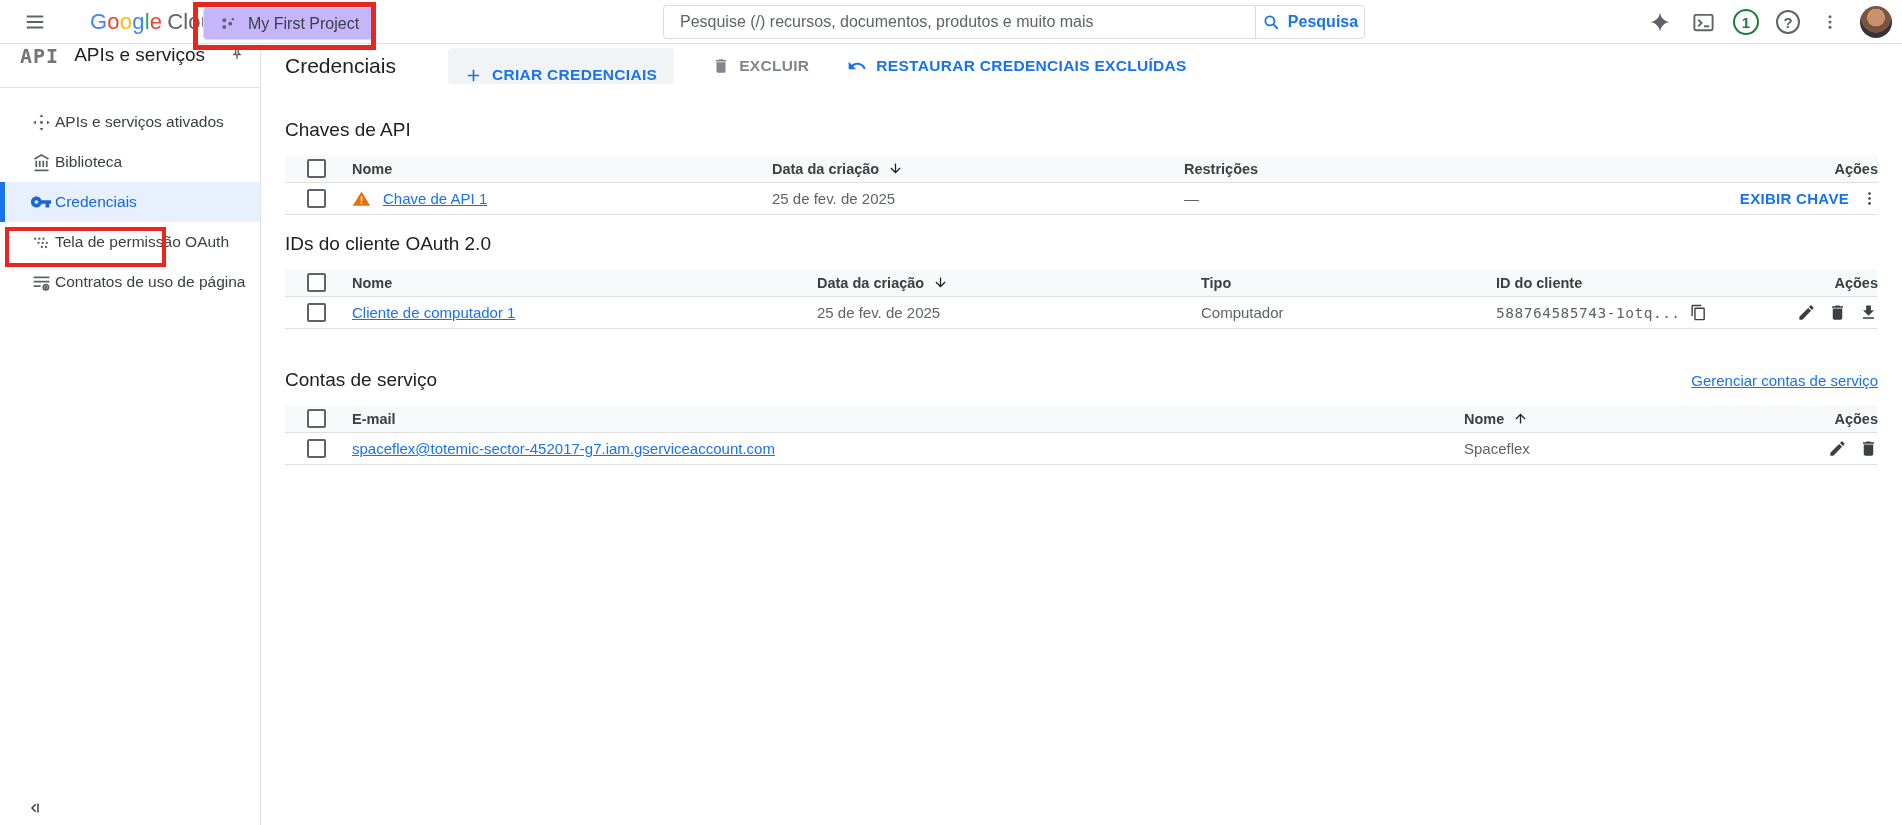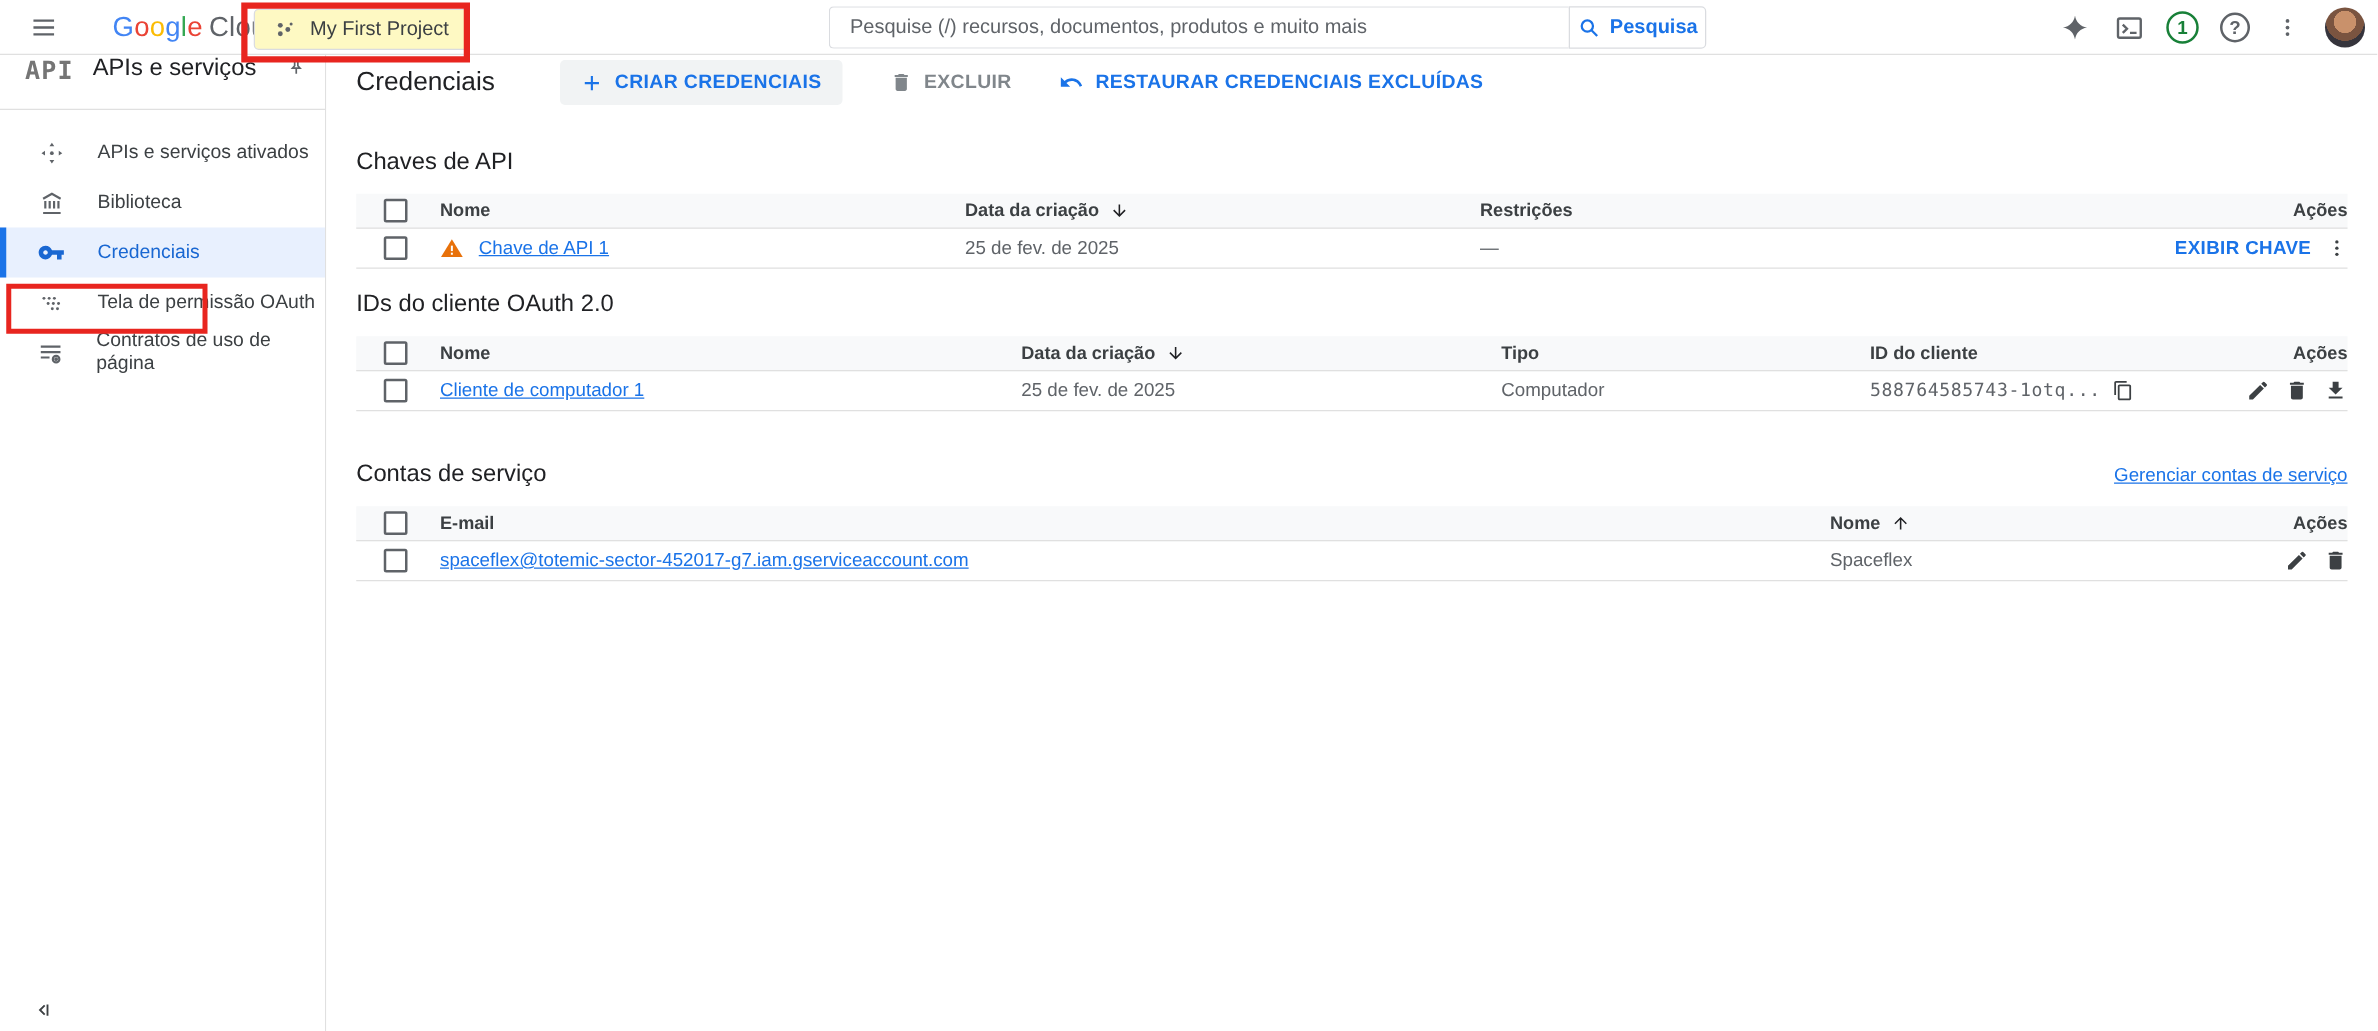--- a/index.html
+++ b/index.html
@@ -9,21 +9,21 @@
 
   
   .topbar { position:absolute; left:0; top:0; width:1902px; height:44px; background:#fff;
     border-bottom:1px solid #e0e0e0; z-index:5; }
   .hamburger { position:absolute; left:22px; top:10px; width:26px; height:24px; display:flex;
     align-items:center; justify-content:center; cursor:pointer; background:none; border:none; }
   .gc-logo { position:absolute; left:90px; top:9px; font-size:22px; letter-spacing:.2px; display:flex; align-items:center; }
   .gc-logo span { font-weight:400; }
   .gc-cloud { color:#5f6368; margin-left:5px; }
   .project-btn { position:absolute; left:203px; top:7px; height:33px; display:flex; align-items:center;
-    gap:11px; padding:0 15px; background:#fef9c3; border:1px solid #dadce0; border-radius:4px;
+    gap:11px; padding:0 15px; background:#c4b5fd; border:1px solid #dadce0; border-radius:4px;
     font-size:16px; color:#3c4043; cursor:pointer; }
   .searchwrap { position:absolute; left:663px; top:5px; height:34px; display:flex; }
   .search-input { width:592px; height:34px; border:1px solid #dadce0; border-right:none;
     border-radius:4px 0 0 4px; padding:0 16px; font-size:16px; color:#3c4043; outline:none;
     font-family:"Liberation Sans", sans-serif; }
   .search-input::placeholder { color:#5f6368; }
   .search-btn { width:110px; height:34px; border:1px solid #dadce0; border-radius:0 4px 4px 0;
     background:#fff; color:#1a73e8; font-size:16px; font-weight:bold; display:flex; align-items:center;
     justify-content:center; gap:8px; cursor:pointer; font-family:"Liberation Sans", sans-serif; }
   .topbar-right { position:absolute; right:10px; top:0; height:44px; display:flex; align-items:center; gap:17px; }
@@ -44,32 +44,32 @@
   .sidebar { position:absolute; left:0; top:44px; width:261px; height:781px; background:#fff;
     border-right:1px solid #e0e0e0; }
   .sb-header { height:44px; display:flex; padding:0 14px 0 20px; border-bottom:1px solid #e0e0e0; }
   .sb-logo { font-family:"DejaVu Sans Mono", monospace; font-weight:bold; font-size:20px; color:#757575; letter-spacing:1px; }
   .sb-title { font-size:19px; color:#202124; margin-left:15px; }
   .pin-btn { margin-left:auto; background:none; border:none; cursor:pointer; display:flex; }
   .nav { padding-top:14px; }
   .nav-item { position:relative; height:40px; display:flex; align-items:center; padding-left:29px;
     cursor:pointer; font-size:15.5px; color:#3c4043; }
   .nav-item .nav-ic { width:24px; display:flex; justify-content:center; color:#5f6368; }
-  .nav-item .nav-label { margin-left:25px; }
+  .nav-item .nav-label { margin-left:2px; }
   .nav-item.selected { background:#e8f0fe; color:#1967d2; }
   .nav-item.selected .nav-ic { color:#1967d2; }
   .nav-item.selected::before { content:""; position:absolute; left:0; top:0; width:5px; height:100%; background:#1a73e8; }
   .collapse-btn { position:absolute; left:26px; bottom:8px; background:none; border:none; cursor:pointer; display:flex; }
 
   
   .main { position:absolute; left:261px; top:44px; width:1641px; height:781px; background:#fff; overflow:hidden; }
   .main-header { height:38px; display:flex; align-items:center; padding-left:24px; margin-top:3px; }
   .page-title { font-size:21px; color:#202124; font-weight:400; }
   .create-btn { margin-left:52px; height:36px; background:#f1f3f4; border:none; border-radius:4px;
-    color:#1a73e8; font-size:15.5px; font-weight:bold; letter-spacing:.3px; display:flex; align-items:center;
+    color:#1a73e8; font-size:15.5px; font-weight:bold; letter-spacing:.3px; display:flex; align-items:flex-end;
     gap:10px; padding:0 17px; cursor:pointer; font-family:"Liberation Sans", sans-serif; }
   .tool-btn { margin-left:38px; height:36px; background:none; border:none; font-size:15.5px; font-weight:bold;
     letter-spacing:.3px; display:flex; align-items:center; gap:9px; cursor:pointer;
     font-family:"Liberation Sans", sans-serif; }
   .tool-btn.disabled { color:#80868b; }
   .tool-btn.blue { color:#1a73e8; }
 
   .intro { margin:32px 24px 0 24px; font-size:15px; color:#202124; display:flex; align-items:center; gap:5px; }
   a.blue-link { color:#1a73e8; text-decoration:underline; cursor:pointer; }
 

